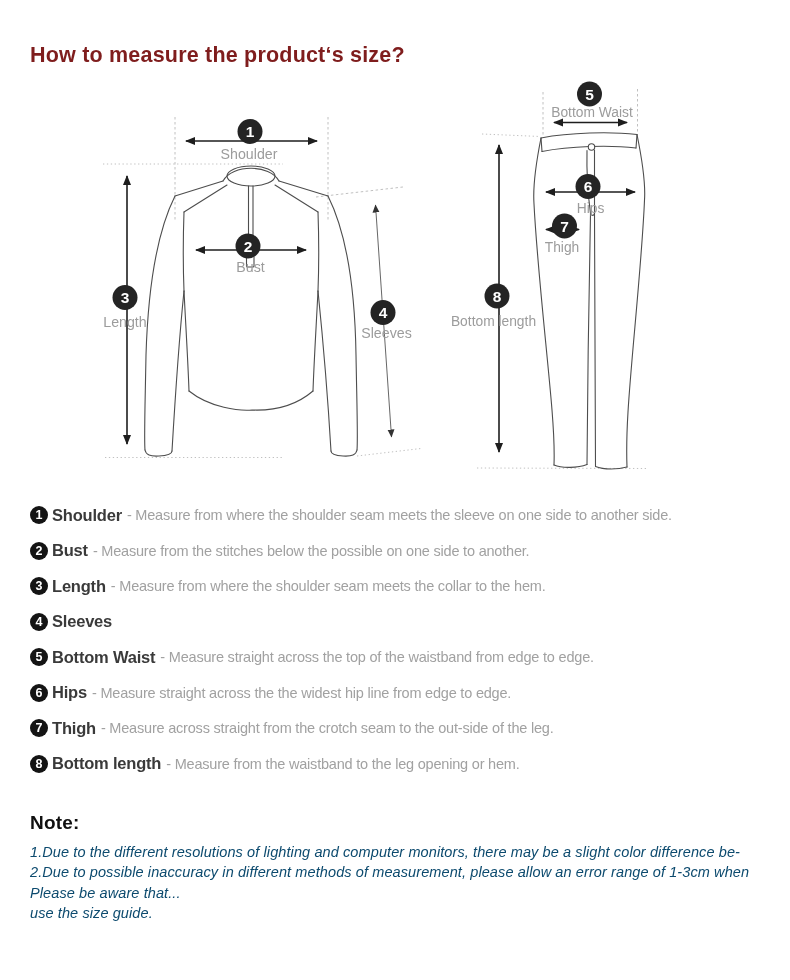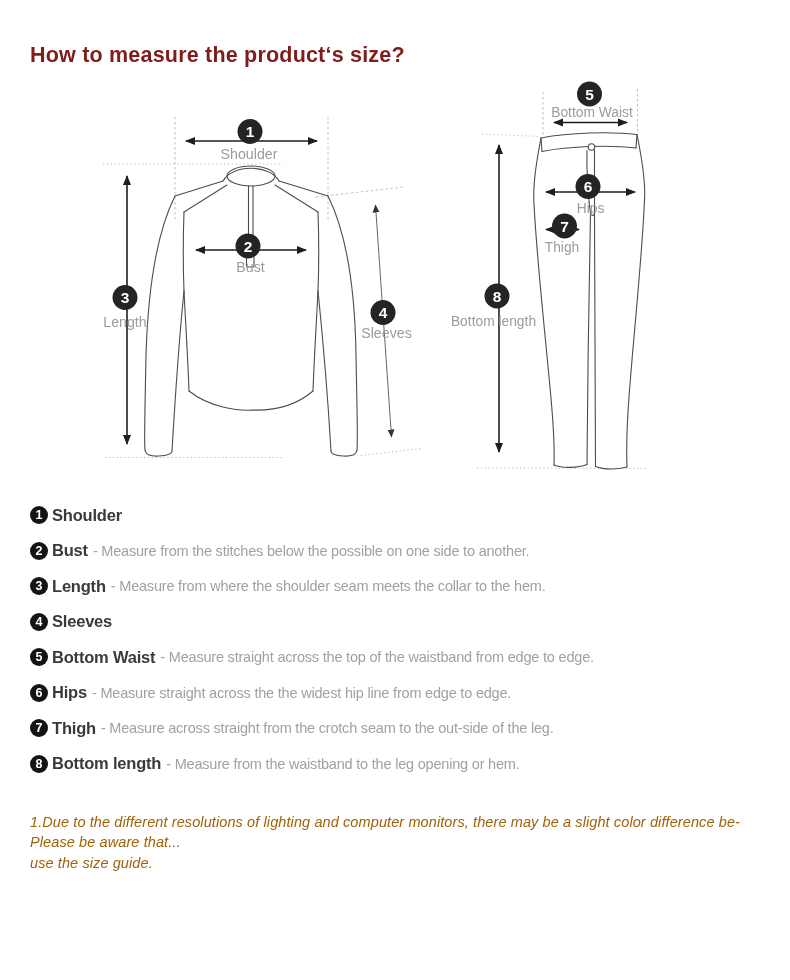--- a/index.html
+++ b/index.html
@@ -19,21 +19,21 @@
   .m-row { display:flex; align-items:center; height:20px; margin-bottom:15.5px; white-space:nowrap; }
   .m-num {
     flex:0 0 auto; width:18px; height:18px; border-radius:50%;
     background:#141414; color:#fff; font-size:12.5px; font-weight:bold;
     display:flex; align-items:center; justify-content:center; margin-right:4px;
   }
   .m-label { font-size:16.5px; font-weight:bold; color:#3a3a3a; letter-spacing:-0.2px; }
   .m-desc  { font-size:14.5px; color:#a1a1a1; letter-spacing:-0.2px; margin-left:5px; }
   .note { position:absolute; left:30px; top:812px; width:745px; }
   .note-heading { font-size:19px; font-weight:bold; color:#101010; margin-bottom:8px; letter-spacing:0.2px; }
-  .note-line { font-size:14.5px; font-style:italic; color:#a16207; line-height:20.4px; letter-spacing:0.1px; white-space:nowrap; }
+  .note-line { font-size:14.5px; font-style:italic; color:#0c4a6e; line-height:20.4px; letter-spacing:0.1px; white-space:nowrap; }
 </style>
 </head>
 <body>
 
 <div class="page">
 
   <h1 class="page-title">How to measure the product‘s size?</h1>
 
   <svg class="diagram" width="790" height="500" viewBox="0 0 790 500">
     <defs>
@@ -164,20 +164,21 @@
       <text x="590.5" y="212.5">Hips</text>
       <text x="562" y="251.5">Thigh</text>
       <text x="493.5" y="325.5">Bottom length</text>
     </g>
   </svg>
 
   <div class="measure-list">
     <div class="m-row">
       <span class="m-num">1</span>
       <span class="m-label">Shoulder</span>
+      <span class="m-desc">- Measure from where the shoulder seam meets the sleeve on one side to another side.</span>
     </div>
     <div class="m-row">
       <span class="m-num">2</span>
       <span class="m-label">Bust</span>
       <span class="m-desc">- Measure from the stitches below the possible on one side to another.</span>
     </div>
     <div class="m-row">
       <span class="m-num">3</span>
       <span class="m-label">Length</span>
       <span class="m-desc">- Measure from where the shoulder seam meets the collar to the hem.</span>
@@ -202,18 +203,20 @@
       <span class="m-desc">- Measure across straight from the crotch seam to the out-side of the leg.</span>
     </div>
     <div class="m-row">
       <span class="m-num">8</span>
       <span class="m-label">Bottom length</span>
       <span class="m-desc">- Measure from the waistband to the leg opening or hem.</span>
     </div>
   </div>
 
   <div class="note">
+    <h2 class="note-heading">Note:</h2>
     <p class="note-line">1.Due to the different resolutions of lighting and computer monitors, there may be a slight color difference be-</p>
+    <p class="note-line">2.Due to possible inaccuracy in different methods of measurement, please allow an error range of 1-3cm when</p>
     <p class="note-line">Please be aware that...</p>
     <p class="note-line">use the size guide.</p>
   </div>
 
 </div>
 
 </body></html>

